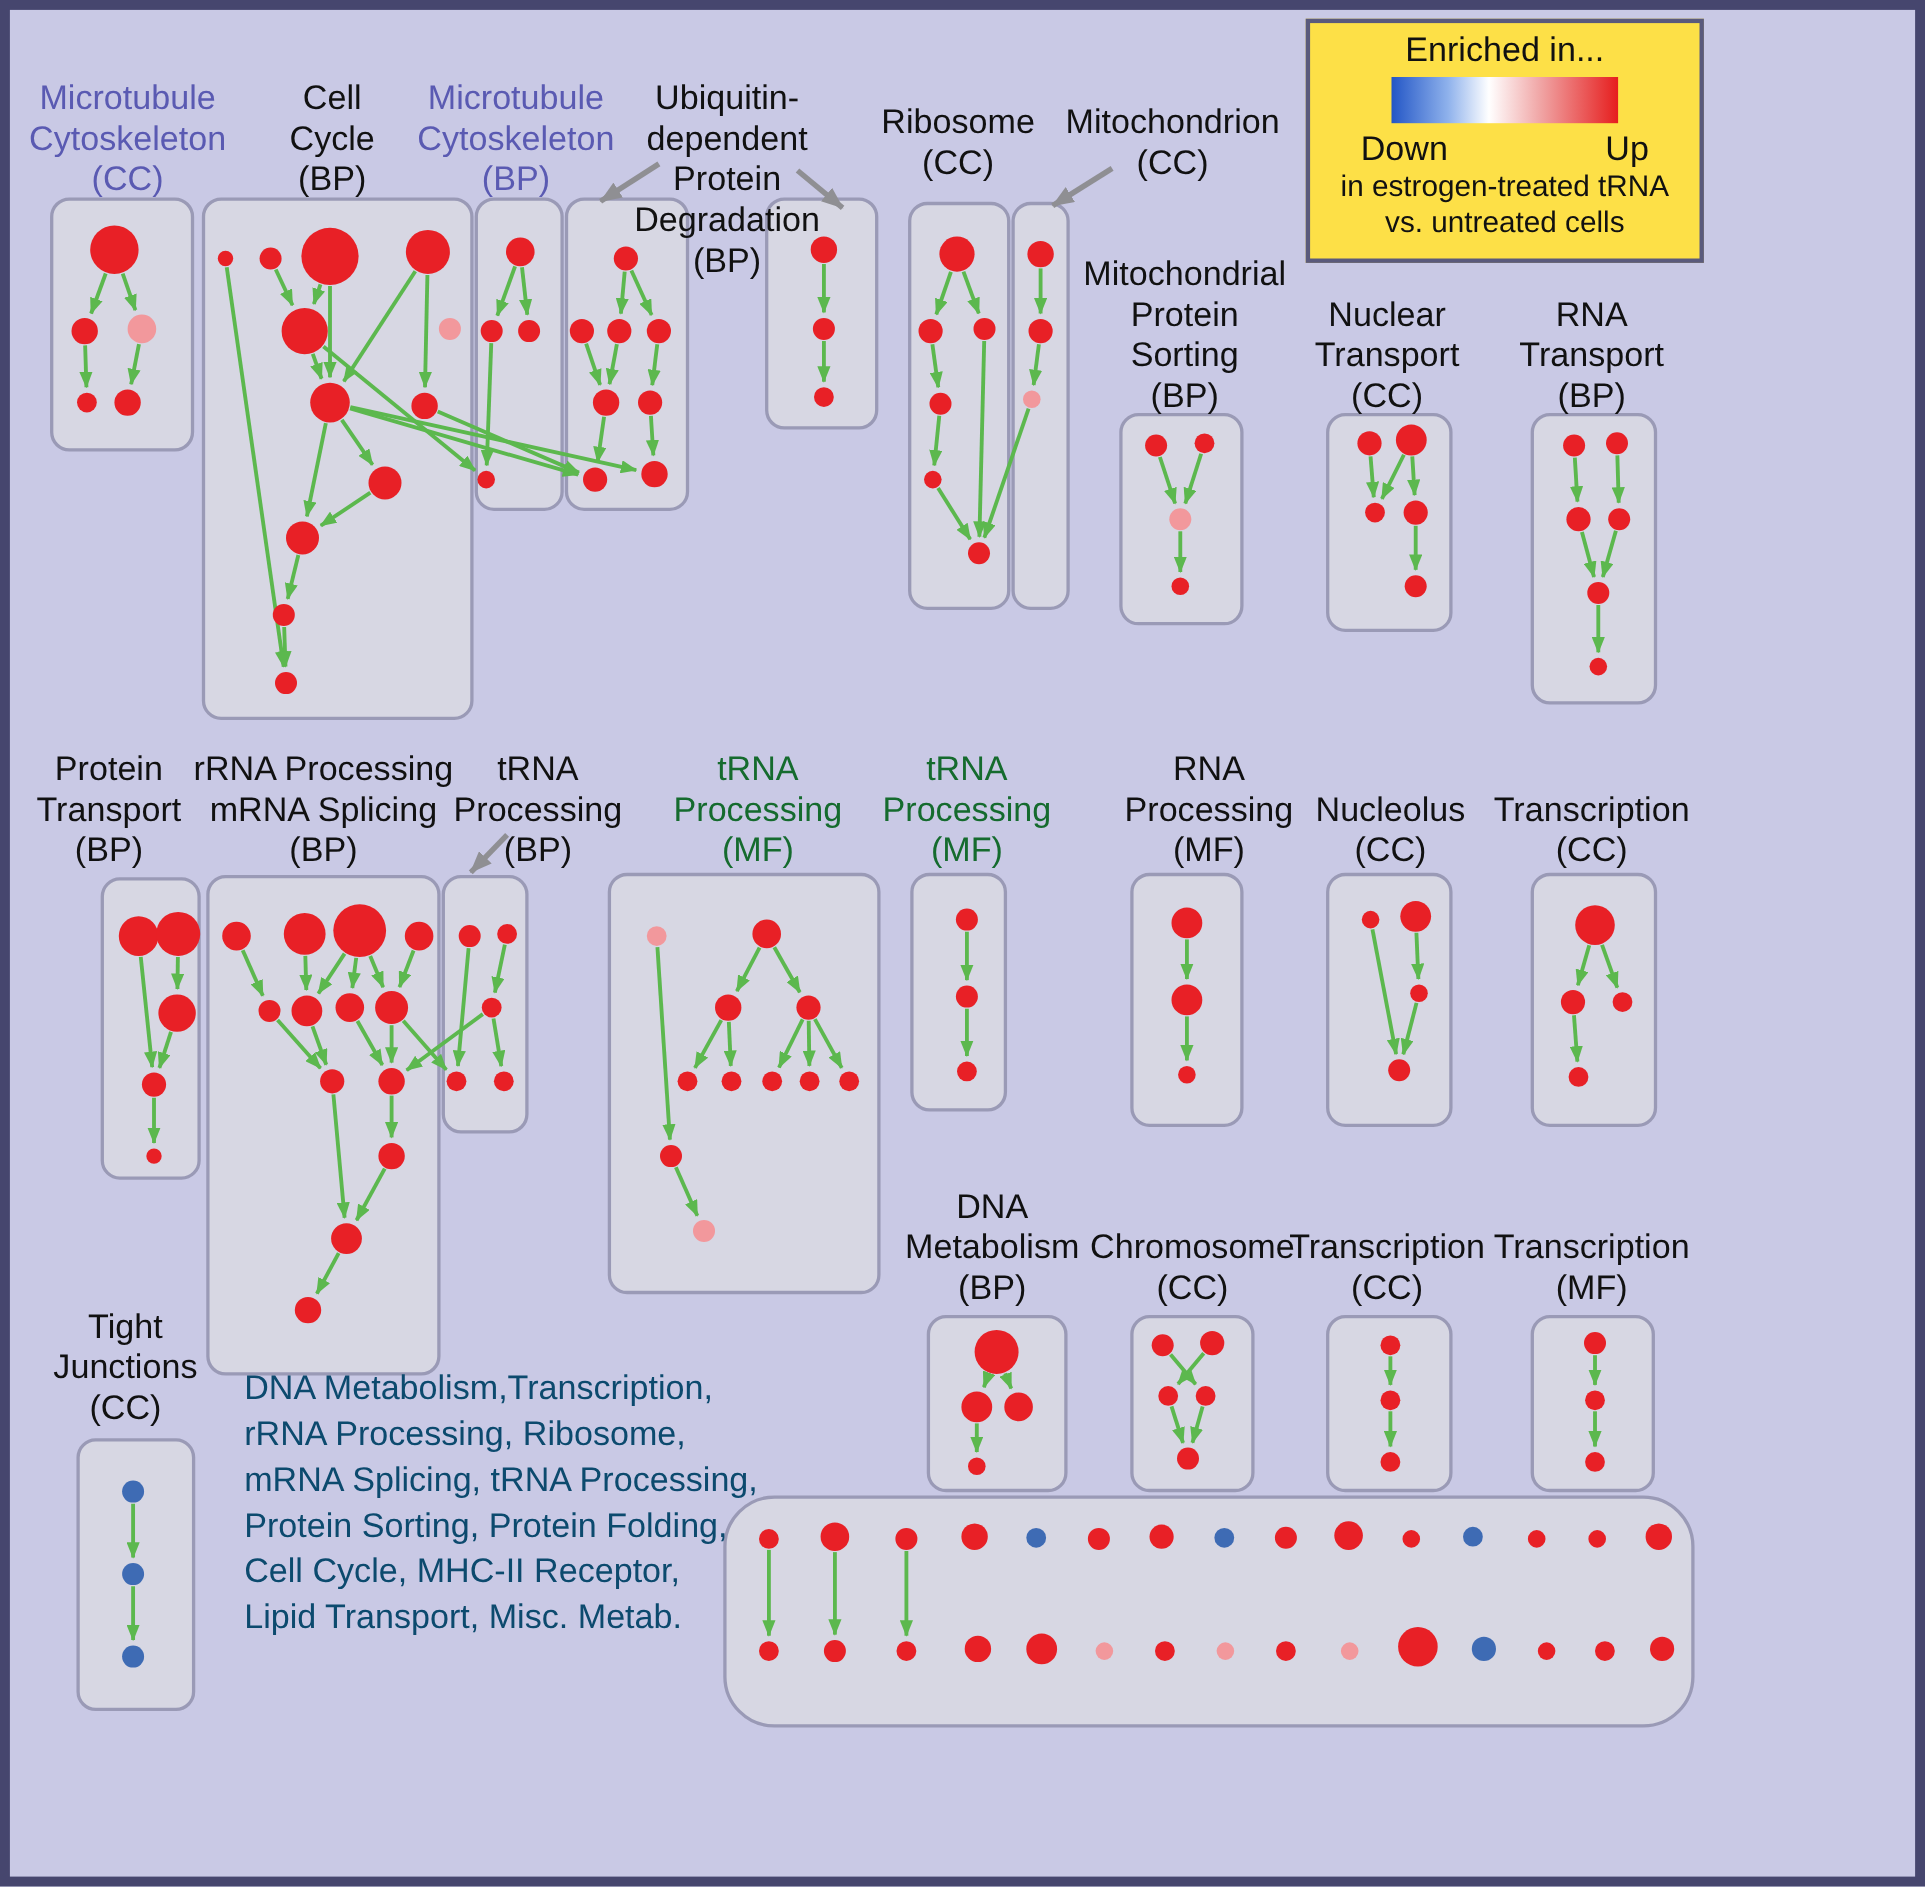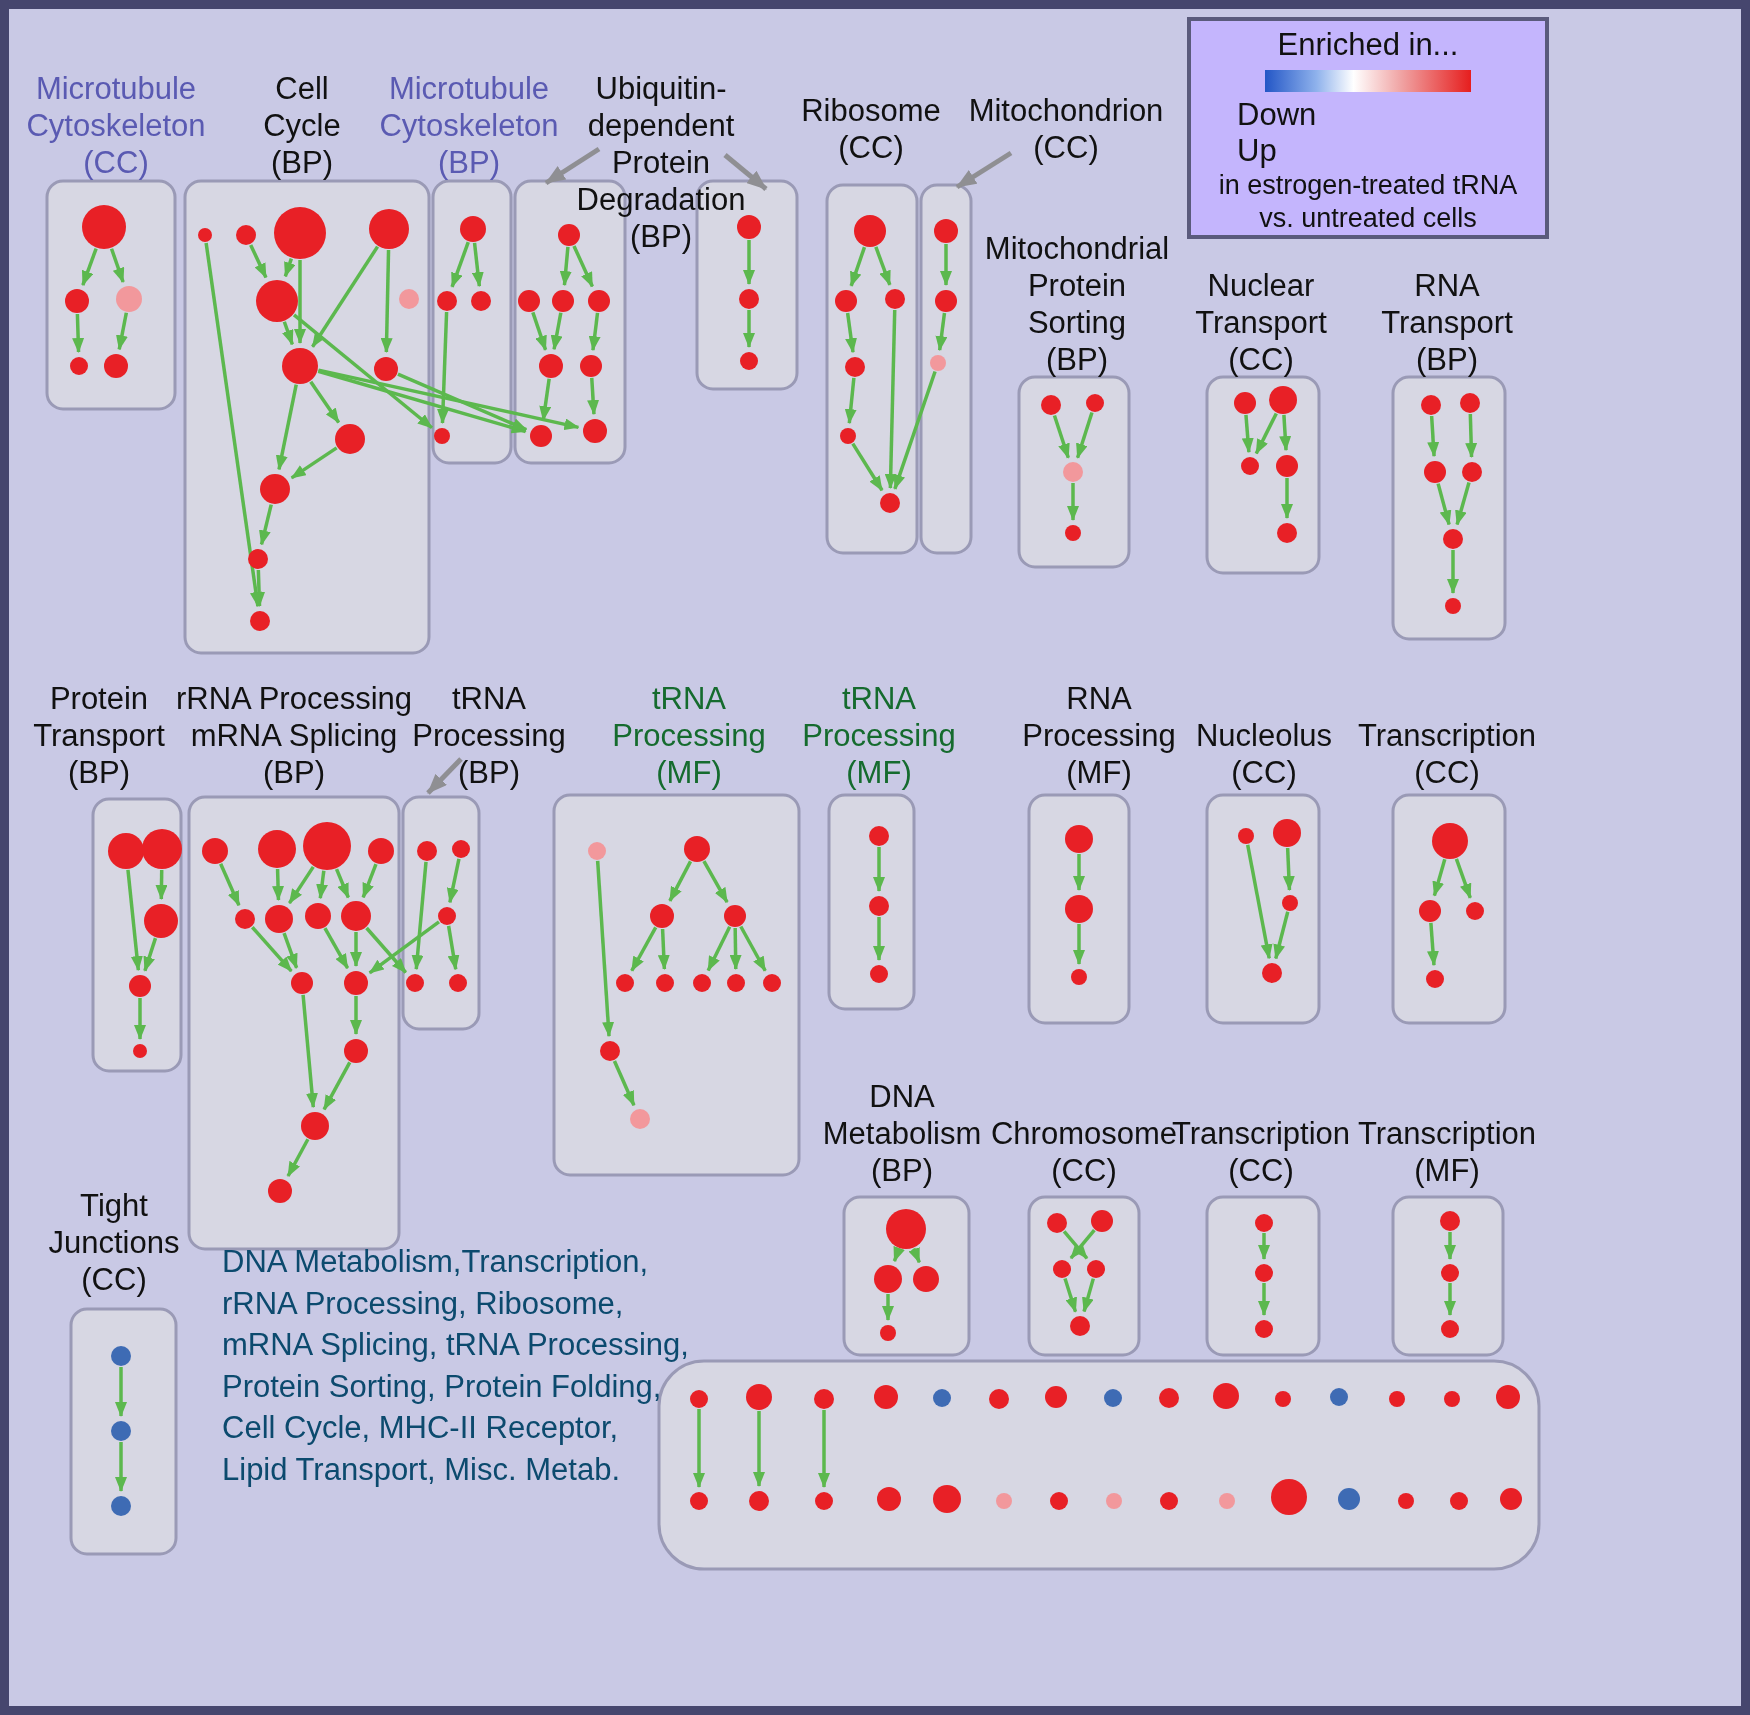--- a/index.html
+++ b/index.html
@@ -13,35 +13,35 @@
     border: 9px solid #46466e;
     overflow: hidden;
   }
   #figure-svg { position: absolute; left: 0; top: 0; width: 1732px; height: 1697px; }
   svg text { font-family: "Liberation Sans", sans-serif; }
 
   .legend {
     position: absolute; left: 1178px; top: 8px;
     width: 362px; height: 222px;
     box-sizing: border-box;
-    background: #c4b5fd;
+    background: #fde047;
     border: 4px solid #5a5a7c;
     display: flex; flex-direction: column; align-items: center;
     padding-top: 6px;
     z-index: 3;
     color: #111;
   }
   .legend-title { font-size: 31px; }
   .legend-bar {
     width: 206px; height: 42px; margin-top: 7px;
     background: linear-gradient(90deg, #2356c6 0%, #8fb2ec 25%, #ffffff 43%, #f0a4a4 66%, #e61e1e 100%);
   }
   .legend-updown {
     width: 262px; display: flex; justify-content: space-between;
-    font-size: 31px; margin-top: 5px; flex-direction: column;
+    font-size: 31px; margin-top: 5px;
   }
   .legend-sub { font-size: 27px; line-height: 33px; }
 
   .misc-text {
     position: absolute; left: 213px; top: 1232px;
     font-size: 31px; line-height: 41.5px; color: #0c4a6e;
     z-index: 3; white-space: nowrap;
   }
 </style>
 </head>

